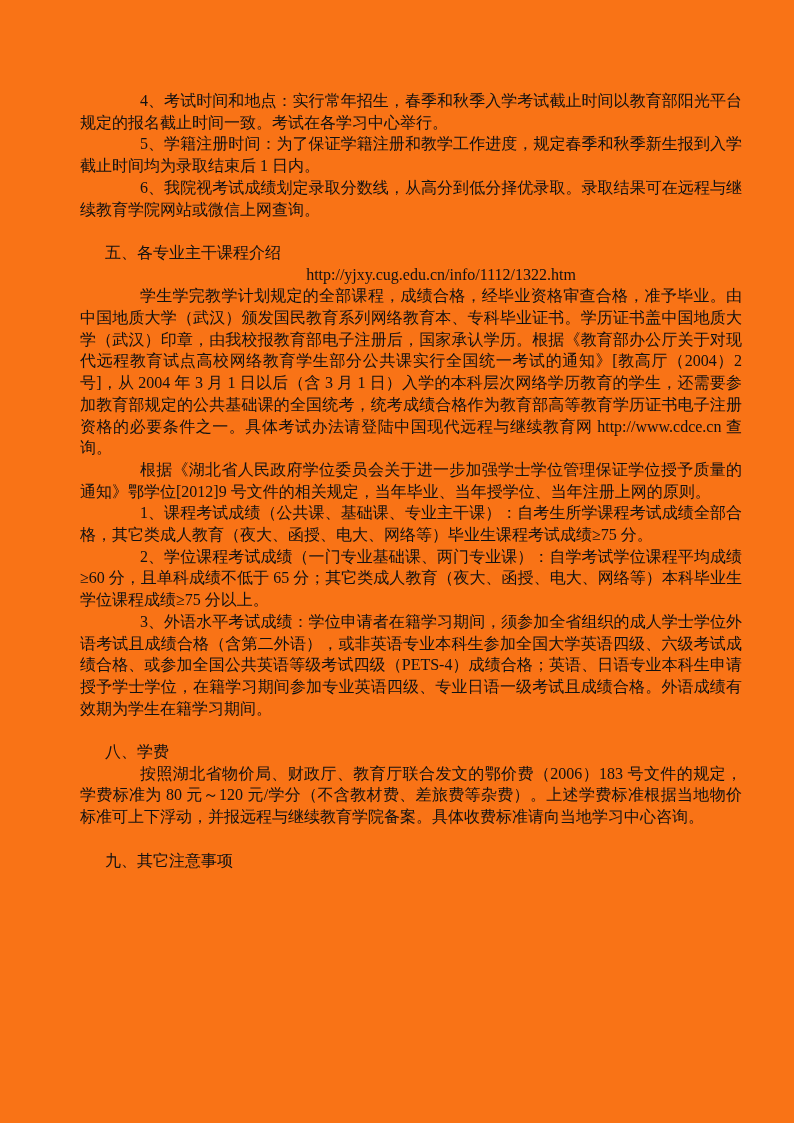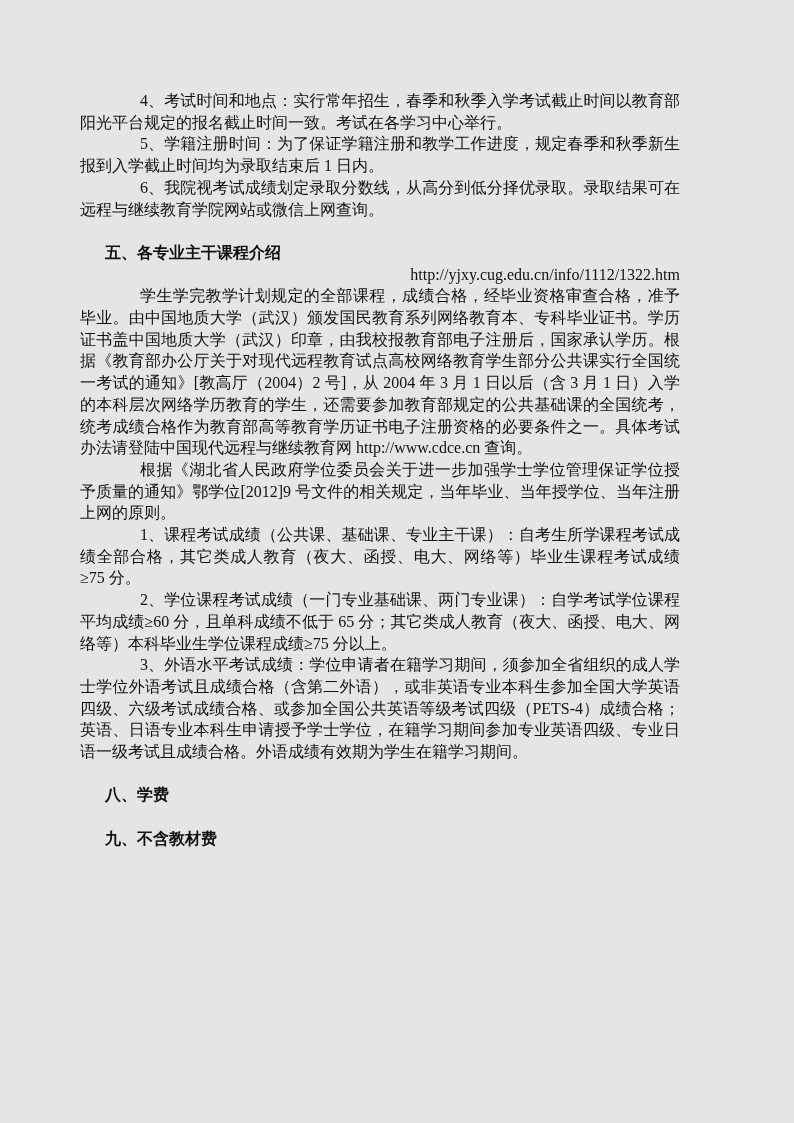--- a/index.html
+++ b/index.html
@@ -9,44 +9,44 @@
   }
   body {
     width: 794px;
     height: 1123px;
     overflow: hidden;
   }
   .page {
     box-sizing: border-box;
     width: 794px;
     height: 1123px;
-    background: #e5e5e5;
-    padding: 90px 114px 40px 80px;
+    background: #f97316;
+    padding: 90px 52px 40px 80px;
     font-family: "Liberation Serif", "DejaVu Serif", serif;
     font-size: 16px;
     line-height: 21.7px;
     color: #111111;
   }
   .para {
     margin: 0;
     text-indent: 60px;
     text-align: justify;
     text-justify: inter-character;
   }
   .heading {
     margin: 21.7px 0 0 0;
     padding-left: 25px;
     font-size: 16px;
-    font-weight: bold;
+    font-weight: normal;
     text-align: left;
   }
   .url-line {
     margin: 0;
     text-indent: 60px;
-    text-align: right;
+    text-align: center;
   }
 </style>
 </head>
 <body>
 
 <div class="page">
   <p class="para">4、考试时间和地点：实行常年招生，春季和秋季入学考试截止时间以教育部阳光平台规定的报名截止时间一致。考试在各学习中心举行。</p>
   <p class="para">5、学籍注册时间：为了保证学籍注册和教学工作进度，规定春季和秋季新生报到入学截止时间均为录取结束后 1 日内。</p>
   <p class="para">6、我院视考试成绩划定录取分数线，从高分到低分择优录取。录取结果可在远程与继续教育学院网站或微信上网查询。</p>
 
@@ -54,15 +54,16 @@
   <p class="url-line">http://yjxy.cug.edu.cn/info/1112/1322.htm</p>
 
   <p class="para">学生学完教学计划规定的全部课程，成绩合格，经毕业资格审查合格，准予毕业。由中国地质大学（武汉）颁发国民教育系列网络教育本、专科毕业证书。学历证书盖中国地质大学（武汉）印章，由我校报教育部电子注册后，国家承认学历。根据《教育部办公厅关于对现代远程教育试点高校网络教育学生部分公共课实行全国统一考试的通知》[教高厅（2004）2 号]，从 2004 年 3 月 1 日以后（含 3 月 1 日）入学的本科层次网络学历教育的学生，还需要参加教育部规定的公共基础课的全国统考，统考成绩合格作为教育部高等教育学历证书电子注册资格的必要条件之一。具体考试办法请登陆中国现代远程与继续教育网 http://www.cdce.cn 查询。</p>
 
   <p class="para">根据《湖北省人民政府学位委员会关于进一步加强学士学位管理保证学位授予质量的通知》鄂学位[2012]9 号文件的相关规定，当年毕业、当年授学位、当年注册上网的原则。</p>
   <p class="para">1、课程考试成绩（公共课、基础课、专业主干课）：自考生所学课程考试成绩全部合格，其它类成人教育（夜大、函授、电大、网络等）毕业生课程考试成绩≥75 分。</p>
   <p class="para">2、学位课程考试成绩（一门专业基础课、两门专业课）：自学考试学位课程平均成绩≥60 分，且单科成绩不低于 65 分；其它类成人教育（夜大、函授、电大、网络等）本科毕业生学位课程成绩≥75 分以上。</p>
   <p class="para">3、外语水平考试成绩：学位申请者在籍学习期间，须参加全省组织的成人学士学位外语考试且成绩合格（含第二外语），或非英语专业本科生参加全国大学英语四级、六级考试成绩合格、或参加全国公共英语等级考试四级（PETS-4）成绩合格；英语、日语专业本科生申请授予学士学位，在籍学习期间参加专业英语四级、专业日语一级考试且成绩合格。外语成绩有效期为学生在籍学习期间。</p>
 
   <p class="heading">八、学费</p>
+  <p class="para">按照湖北省物价局、财政厅、教育厅联合发文的鄂价费（2006）183 号文件的规定，学费标准为 80 元～120 元/学分（不含教材费、差旅费等杂费）。上述学费标准根据当地物价标准可上下浮动，并报远程与继续教育学院备案。具体收费标准请向当地学习中心咨询。</p>
 
-  <p class="heading">九、不含教材费</p>
+  <p class="heading">九、其它注意事项</p>
 </div>
 
 </body></html>

